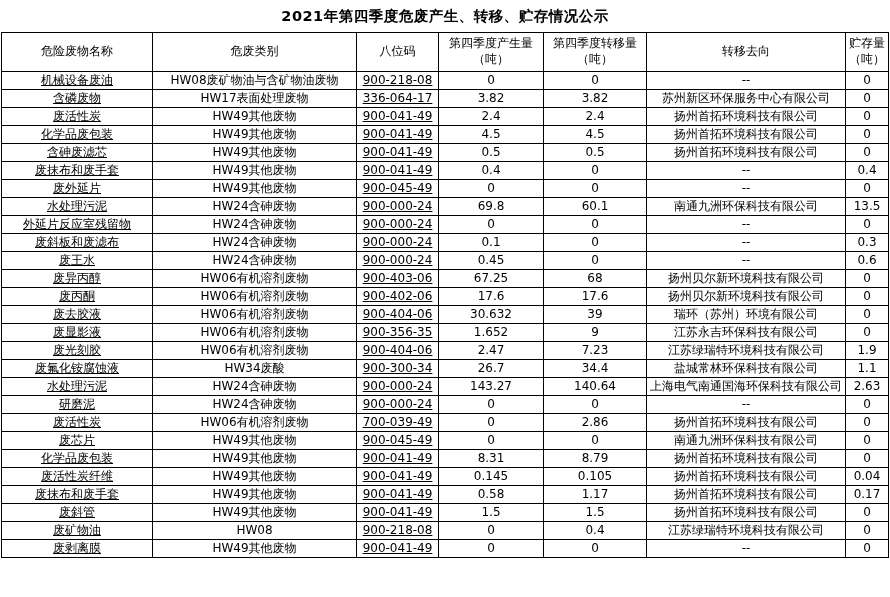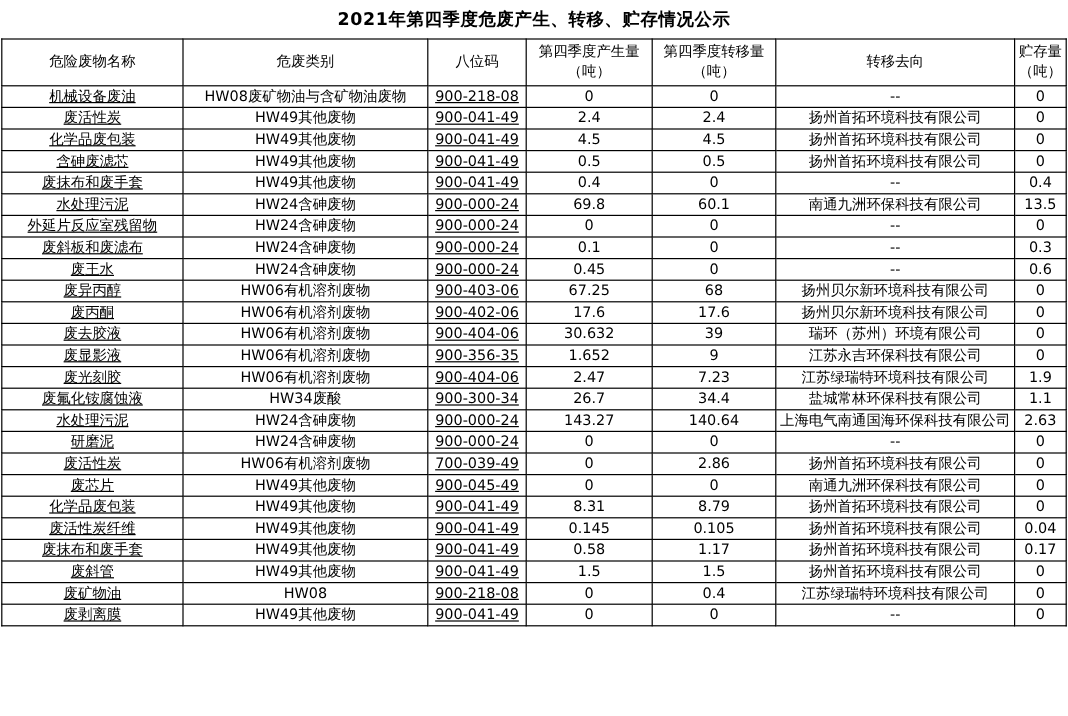--- a/index.html
+++ b/index.html
@@ -115,20 +115,29 @@
         <tr>
           <td class="col-name">机械设备废油</td>
           <td class="col-category">HW08废矿物油与含矿物油废物</td>
           <td class="col-code">900-218-08</td>
           <td class="col-produced">0</td>
           <td class="col-transferred">0</td>
           <td class="col-destination">--</td>
           <td class="col-stored">0</td>
         </tr>
         <tr>
+          <td class="col-name">含磷废物</td>
+          <td class="col-category">HW17表面处理废物</td>
+          <td class="col-code">336-064-17</td>
+          <td class="col-produced">3.82</td>
+          <td class="col-transferred">3.82</td>
+          <td class="col-destination">苏州新区环保服务中心有限公司</td>
+          <td class="col-stored">0</td>
+        </tr>
+        <tr>
           <td class="col-name">废活性炭</td>
           <td class="col-category">HW49其他废物</td>
           <td class="col-code">900-041-49</td>
           <td class="col-produced">2.4</td>
           <td class="col-transferred">2.4</td>
           <td class="col-destination">扬州首拓环境科技有限公司</td>
           <td class="col-stored">0</td>
         </tr>
         <tr>
           <td class="col-name">化学品废包装</td>
@@ -149,20 +158,29 @@
           <td class="col-stored">0</td>
         </tr>
         <tr>
           <td class="col-name">废抹布和废手套</td>
           <td class="col-category">HW49其他废物</td>
           <td class="col-code">900-041-49</td>
           <td class="col-produced">0.4</td>
           <td class="col-transferred">0</td>
           <td class="col-destination">--</td>
           <td class="col-stored">0.4</td>
+        </tr>
+        <tr>
+          <td class="col-name">废外延片</td>
+          <td class="col-category">HW49其他废物</td>
+          <td class="col-code">900-045-49</td>
+          <td class="col-produced">0</td>
+          <td class="col-transferred">0</td>
+          <td class="col-destination">--</td>
+          <td class="col-stored">0</td>
         </tr>
         <tr>
           <td class="col-name">水处理污泥</td>
           <td class="col-category">HW24含砷废物</td>
           <td class="col-code">900-000-24</td>
           <td class="col-produced">69.8</td>
           <td class="col-transferred">60.1</td>
           <td class="col-destination">南通九洲环保科技有限公司</td>
           <td class="col-stored">13.5</td>
         </tr>

